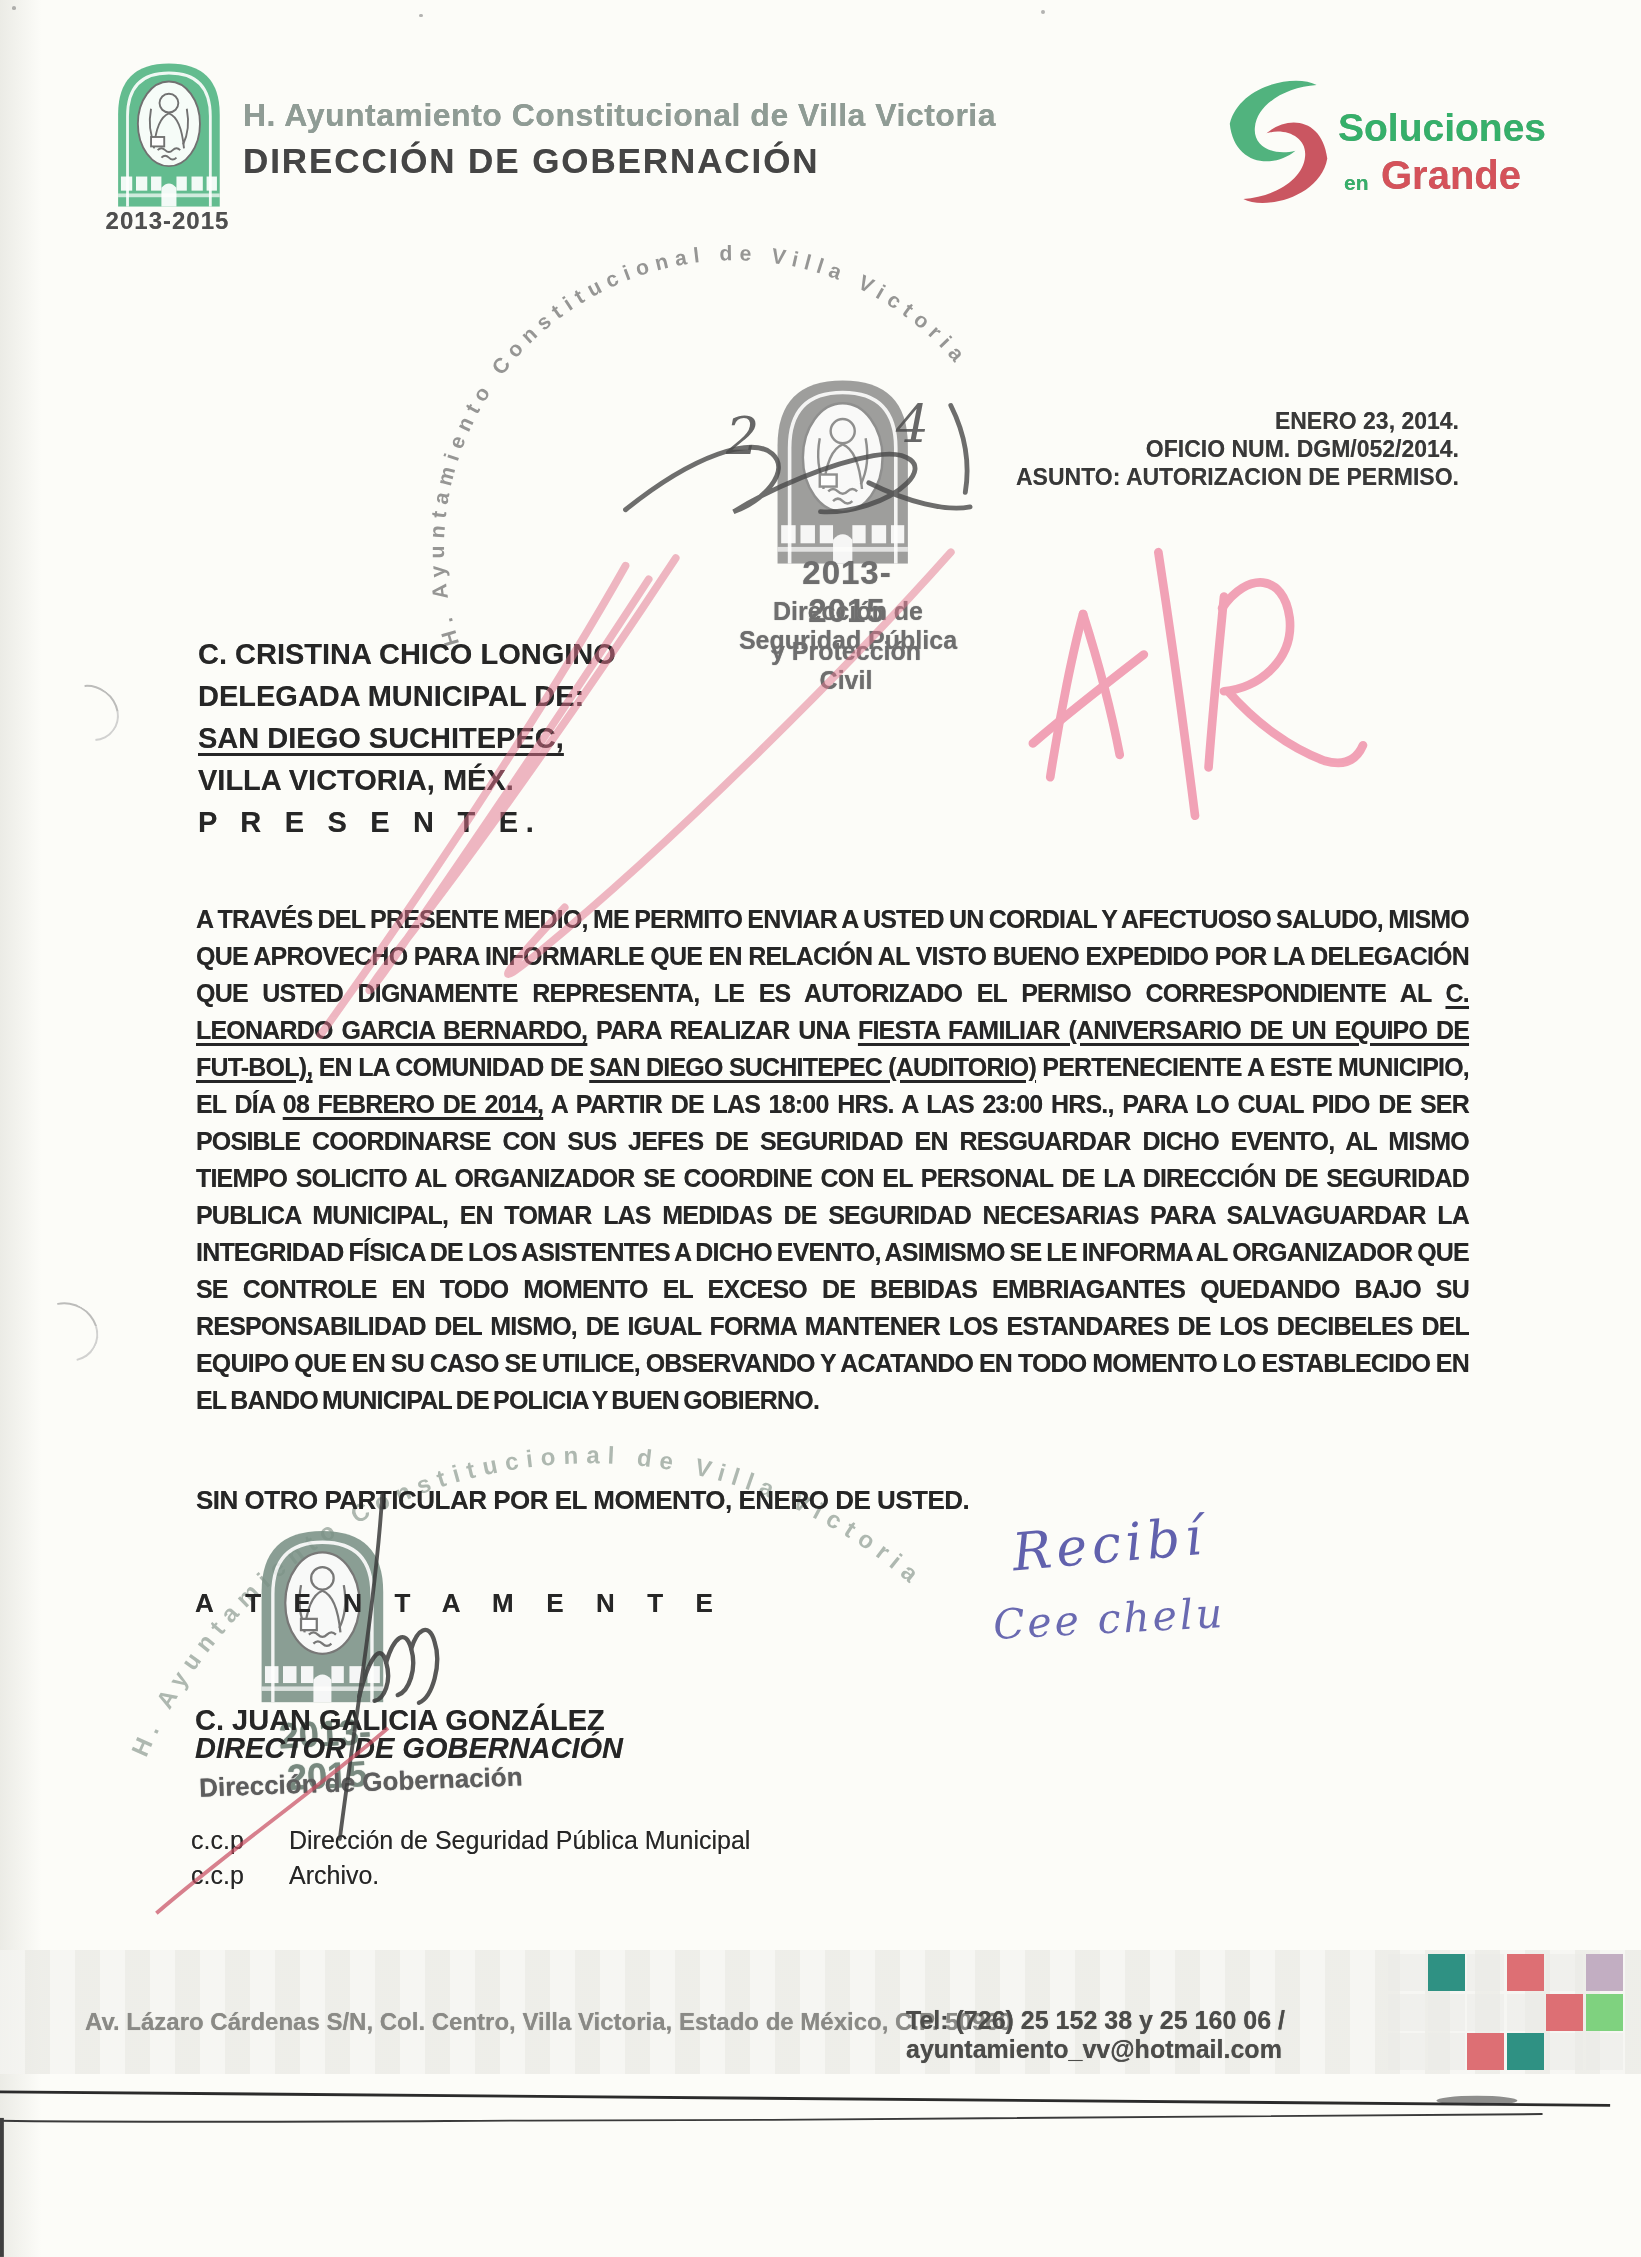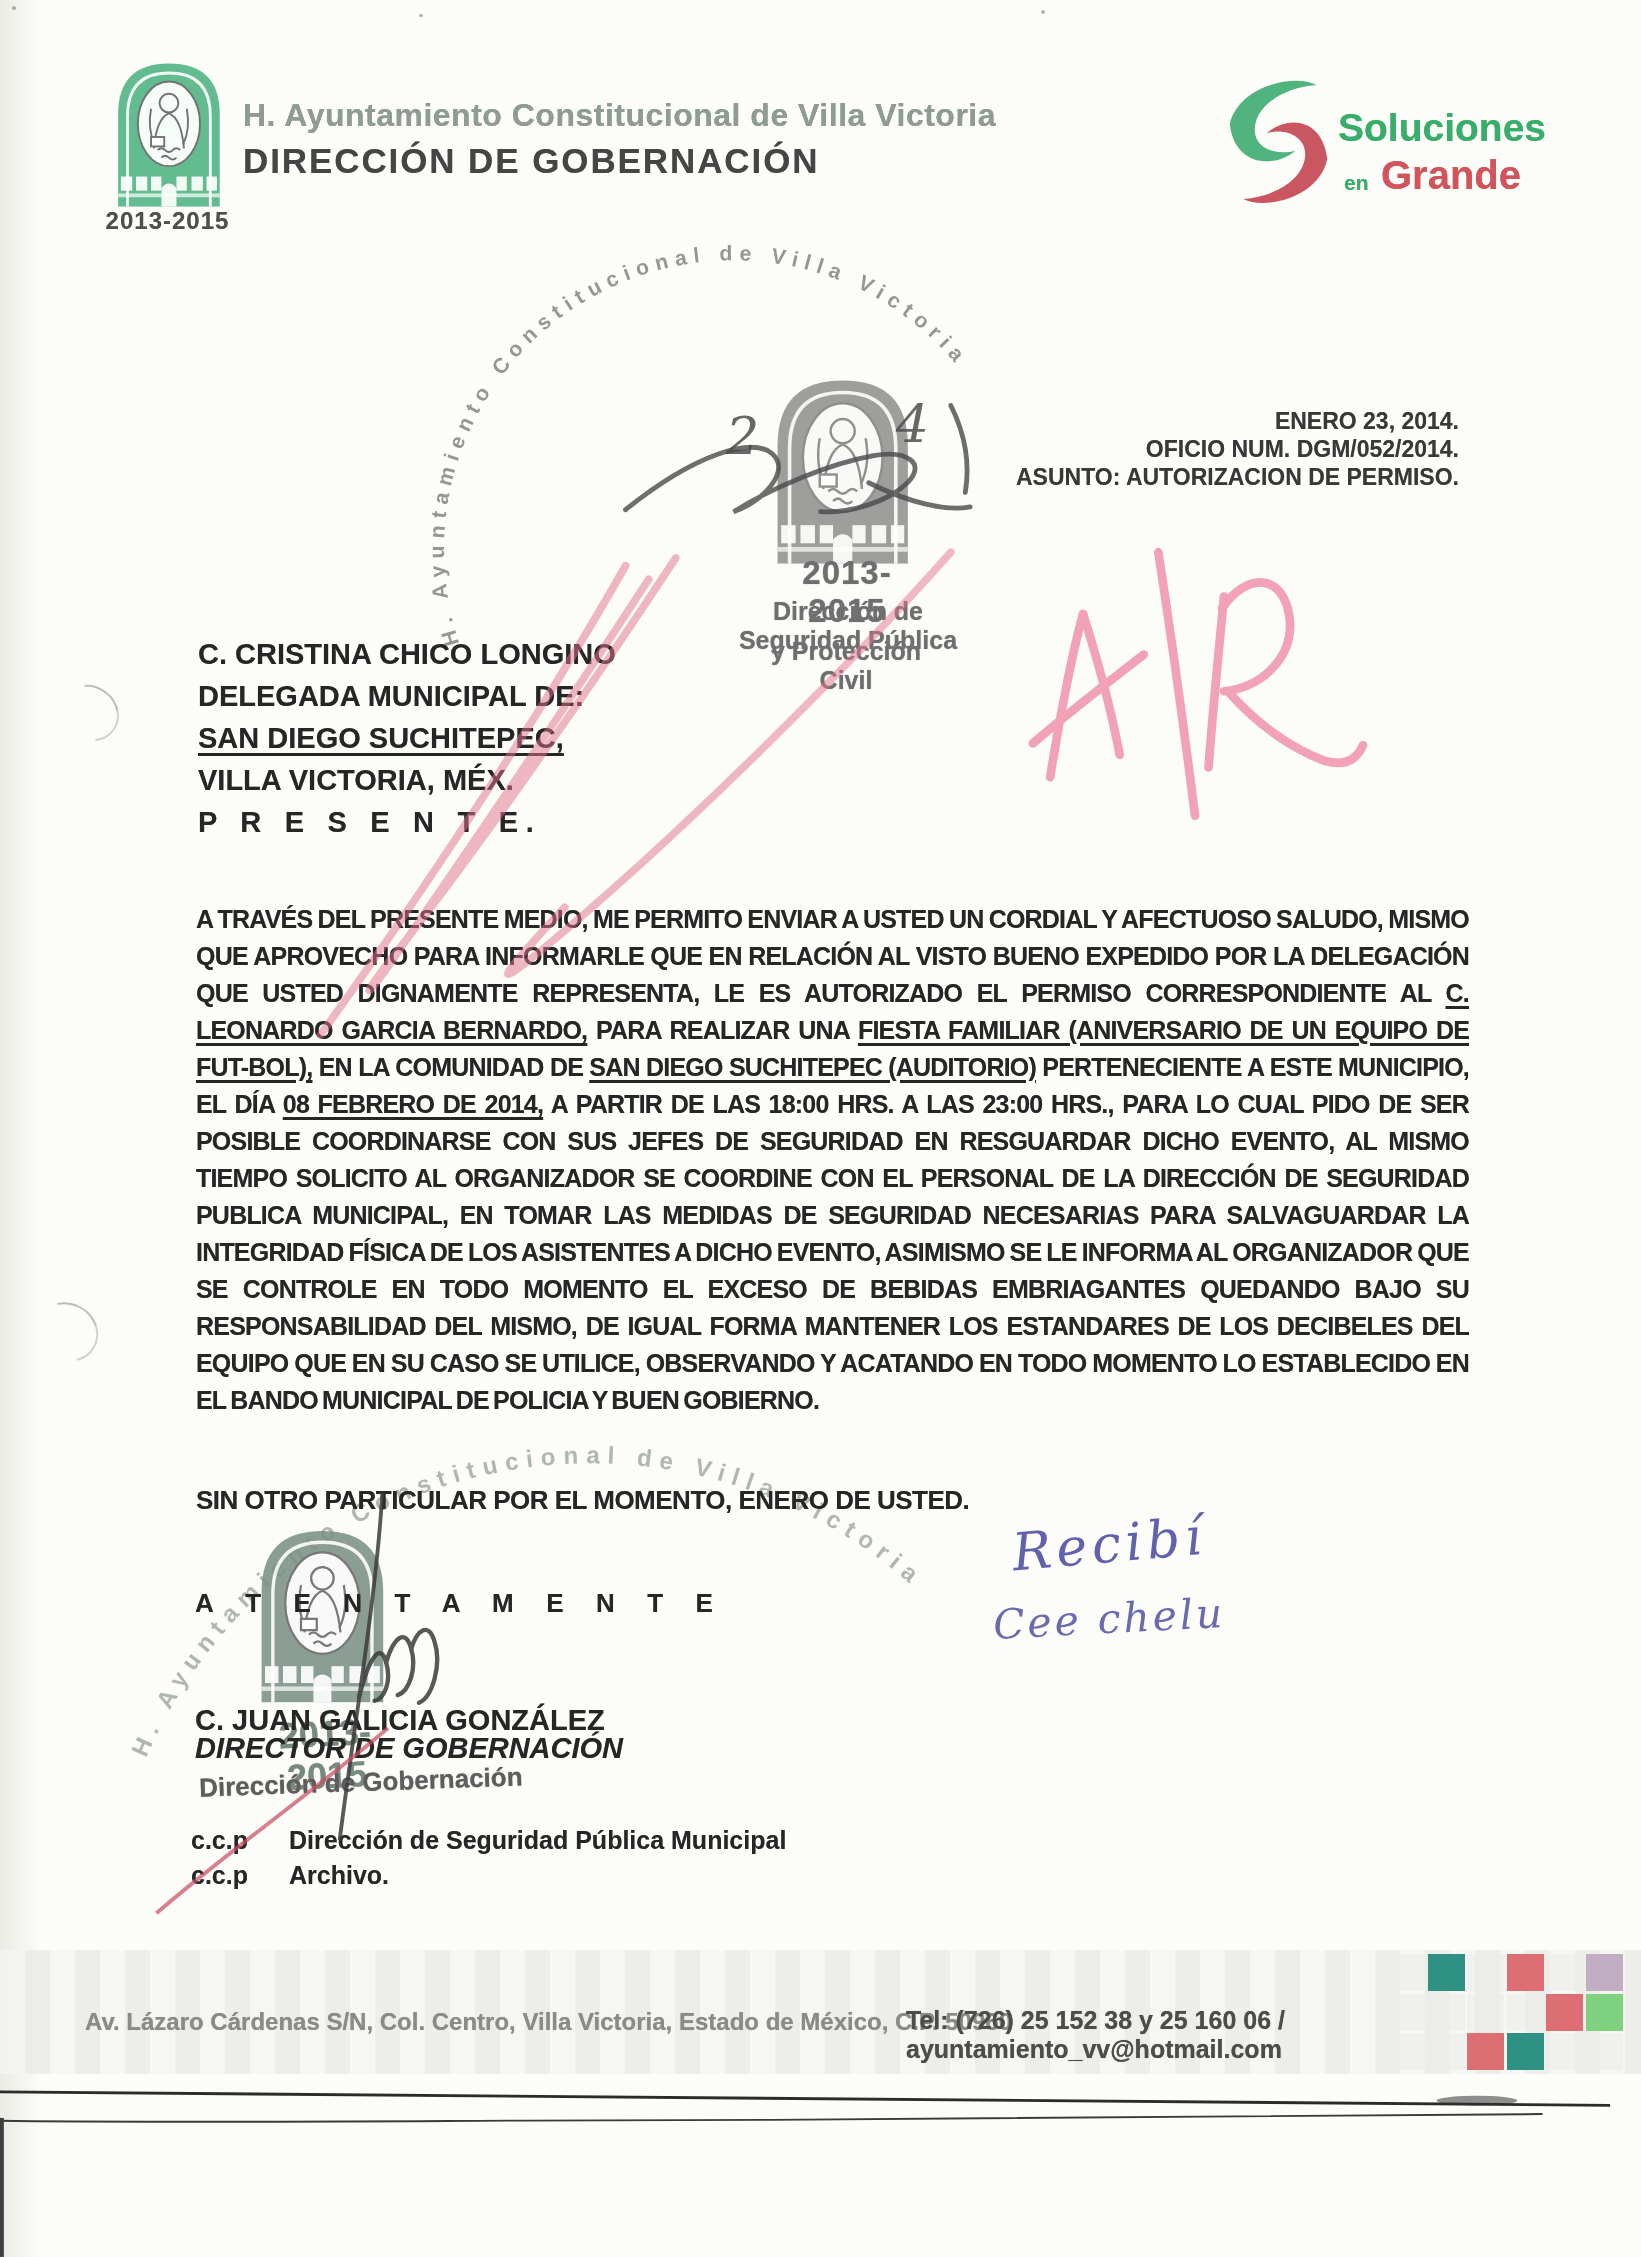--- a/index.html
+++ b/index.html
@@ -44,21 +44,21 @@
   
   .atent{left:195px;top:1588px;font-size:26px;font-weight:bold;letter-spacing:12.6px;}
   .sig-name{left:195px;top:1688px;font-size:29px;font-weight:bold;margin-top:16px;}
   .sig-title{left:195px;top:1732px;font-size:29px;font-weight:bold;font-style:italic;}
   .sig-stamp-term{left:249px;top:1713px;width:154px;text-align:center;font-size:36px;font-weight:bold;
                   color:#78897f;transform:rotate(-3deg);text-shadow:0 0 1px #8a9a90;}
   .sig-stamp-dept{left:199px;top:1767px;font-size:26px;font-weight:bold;color:#5d5d5d;
                   transform:rotate(-2deg);text-shadow:0 0 1px #777;}
 
   
-  .ccp{left:191px;top:1823px;font-size:25px;font-weight:700;}
+  .ccp{left:191px;top:1823px;font-size:25px;font-weight:400;}
   .ccp-row{display:flex;line-height:35px;}
   .ccp-label{width:98px;}
 
   
   .recibi{left:1012px;top:1514px;font-family:"DejaVu Serif",serif;font-style:italic;font-size:52px;
           color:#4646a0;letter-spacing:4.8px;transform:rotate(-5deg);opacity:.85;}
   .recibi-note{left:993px;top:1595px;font-family:"DejaVu Serif",serif;font-style:italic;font-size:41px;
           color:#4646a0;letter-spacing:2.9px;transform:rotate(-3deg);opacity:.8;}
 
   

